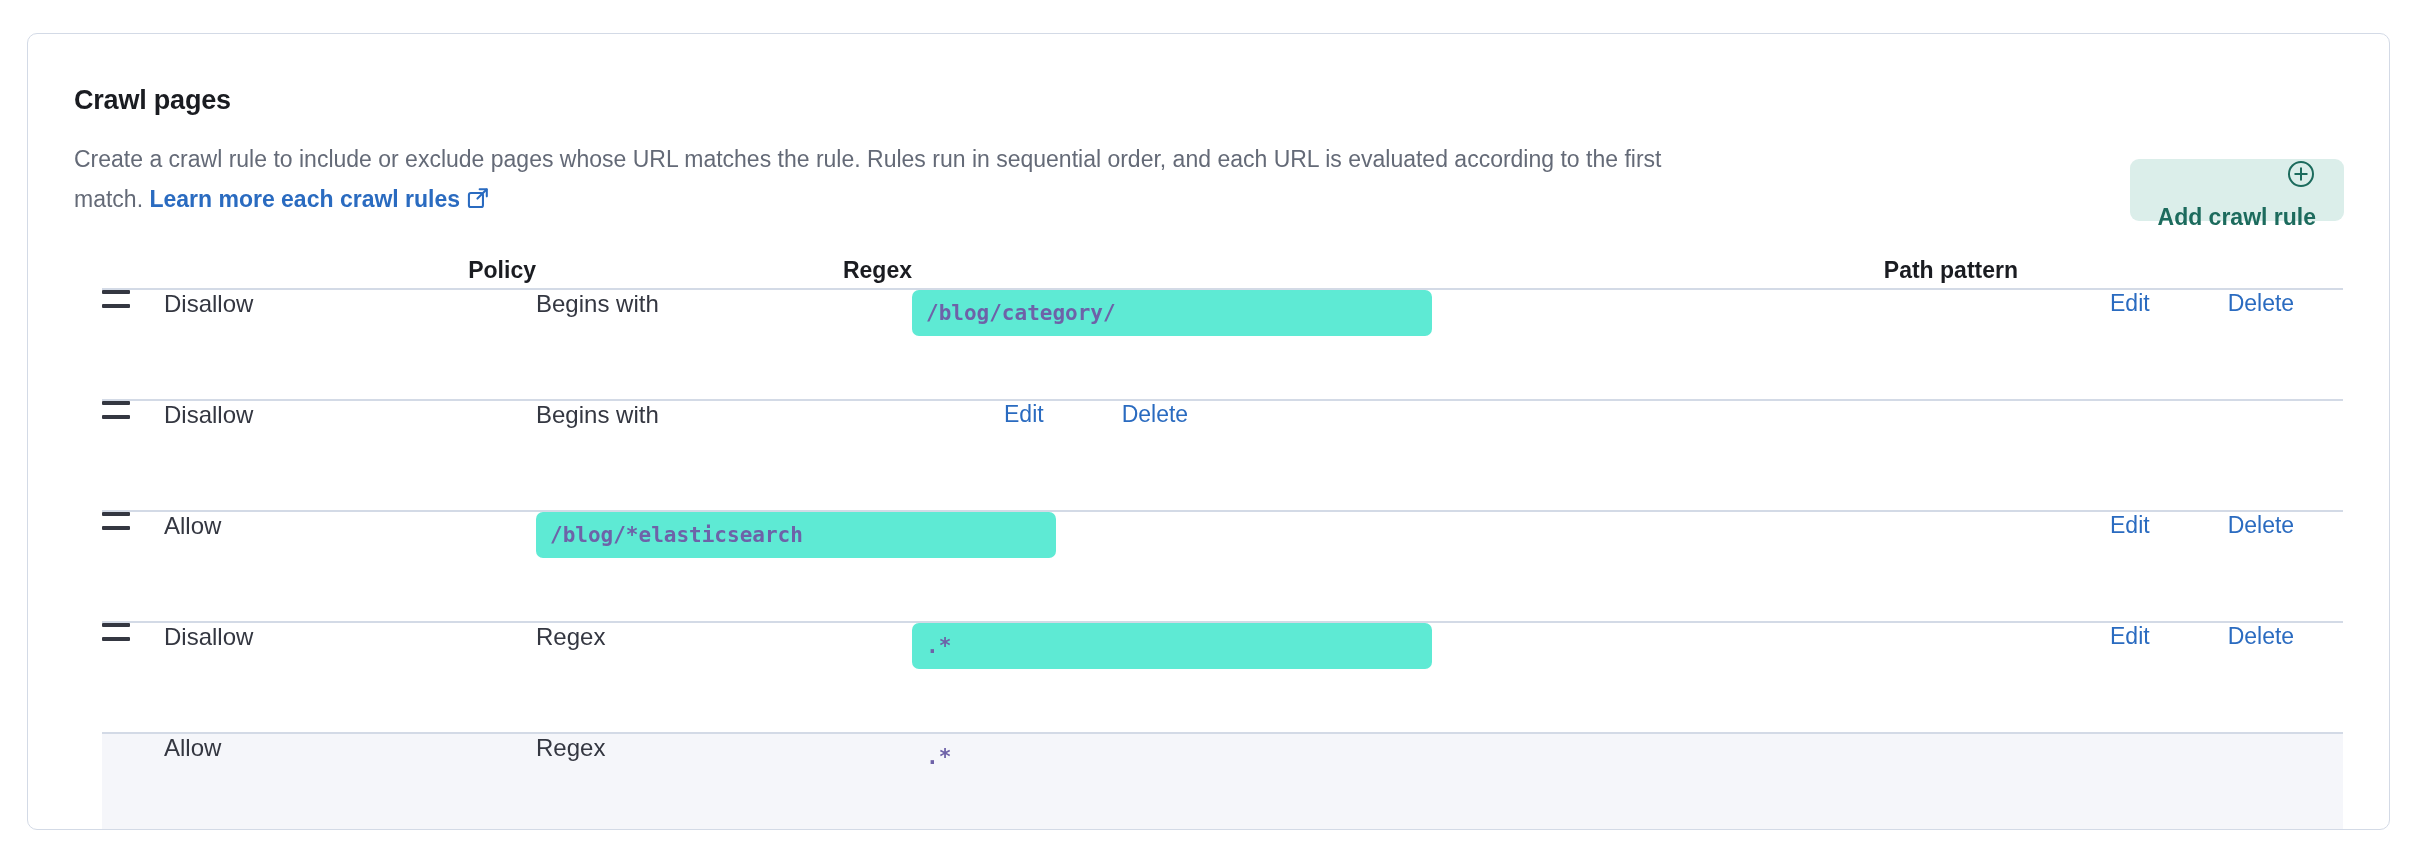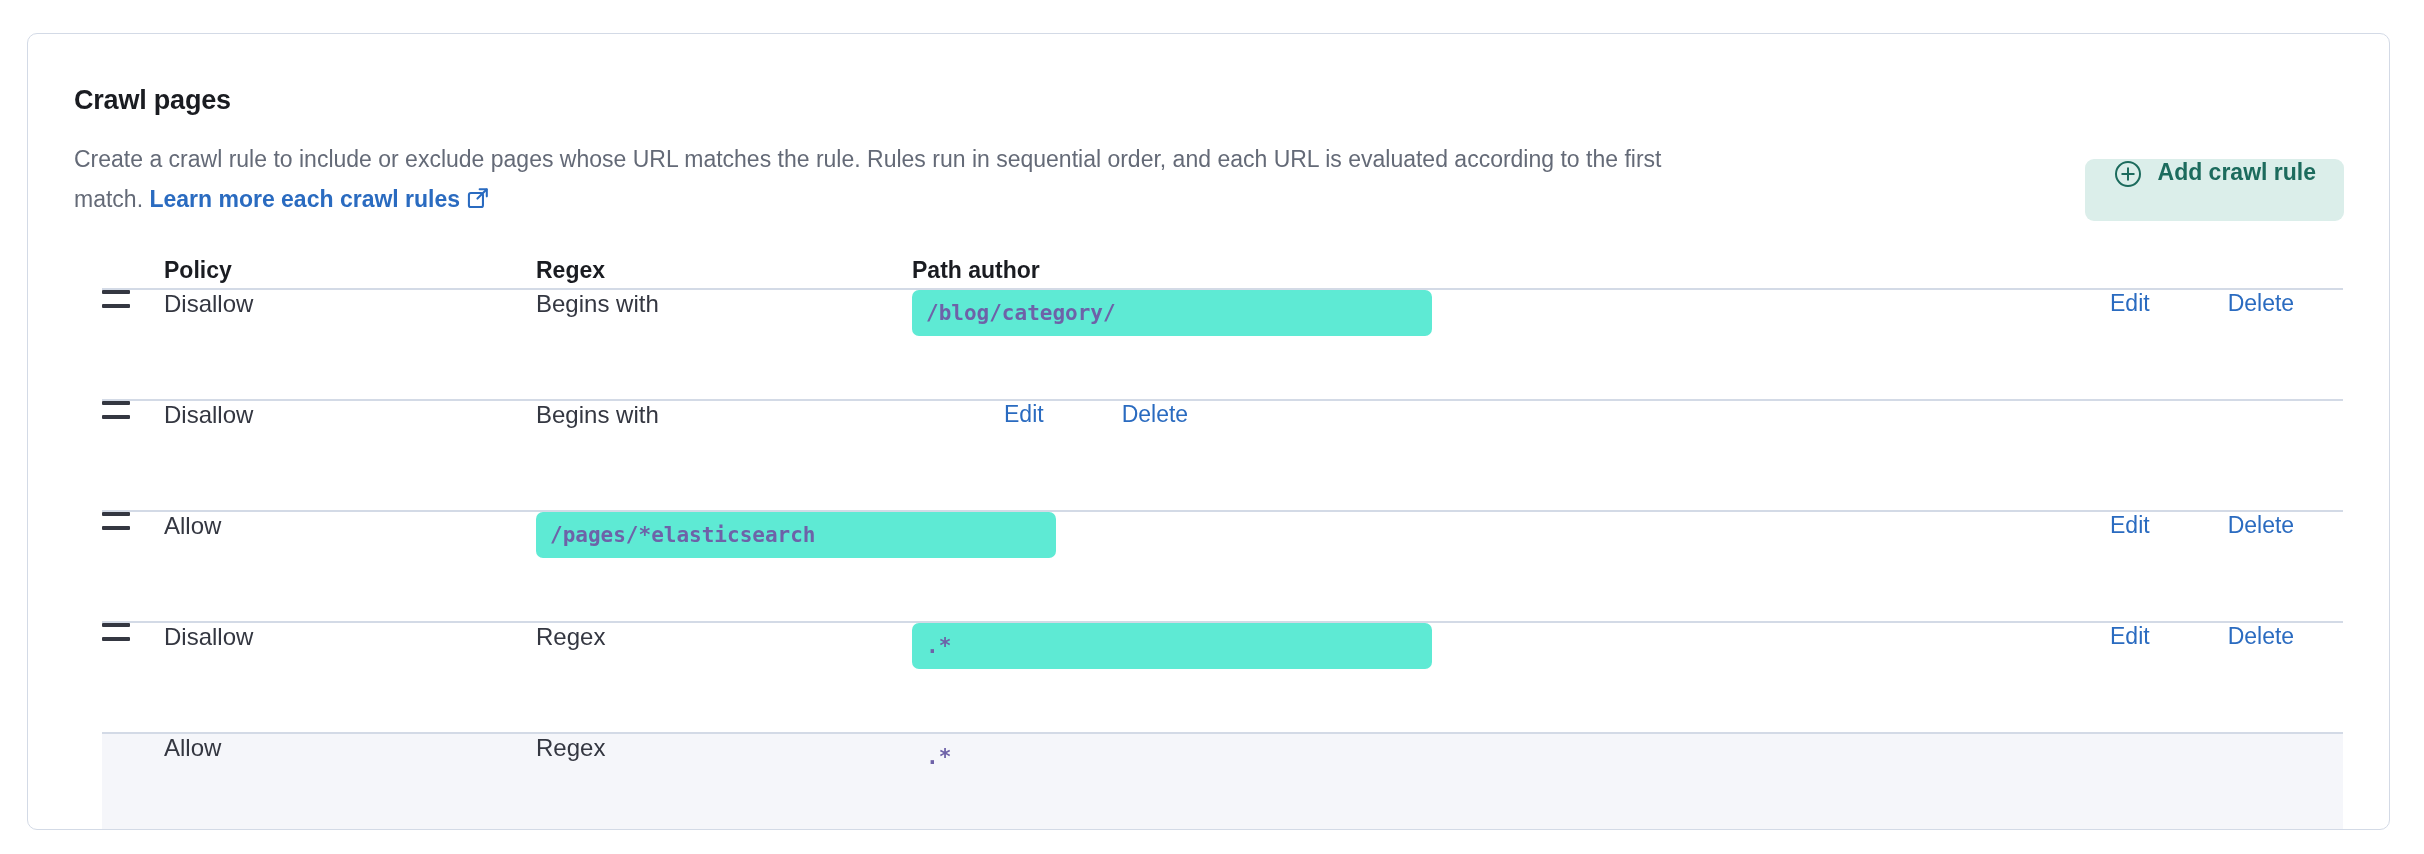--- a/index.html
+++ b/index.html
@@ -61,49 +61,51 @@
     vertical-align: -2px;
     margin-left: 7px;
   }
 
   
   .add-btn {
     position: absolute;
     right: 45px;
     top: 125px;
     display: inline-flex;
-    align-items: flex-start;
+    align-items: flex-end;
     gap: 15px;
     height: 62px;
     padding: 0 28px;
     background: #dbeeea;
     color: #1c6b5d;
     border: none;
     border-radius: 9px;
     font-family: "Liberation Sans", sans-serif;
     font-size: 23px;
     font-weight: bold;
     cursor: pointer;
     white-space: nowrap;
+    flex-direction: column;
   }
 
   .plus-icon { display: inline-flex; flex: 0 0 auto; }
 
   
   .rules-table {
     margin: 0 46px 0 74px;
     width: calc(100% - 120px);
   }
 
   .thead-row {
     display: flex;
     align-items: flex-end;
     height: 46px;
     border-bottom: 2px solid #d3dae6;
     padding-bottom: 4px;
+    text-align: right;
   }
 
   .row {
     display: flex;
     align-items: flex-start;
     height: 111px;
     border-bottom: 2px solid #d3dae6;
     position: relative;
   }
   .row:last-child { border-bottom: none; }
@@ -199,21 +201,21 @@
       <span>Add crawl rule</span>
     </button>
   </div>
 
   <div class="rules-table">
 
     <div class="thead-row">
       <div class="col-handle"></div>
       <div class="col-policy th">Policy</div>
       <div class="col-rule th">Regex</div>
-      <div class="col-path th">Path author</div>
+      <div class="col-path th">Path pattern</div>
       <div class="col-actions"></div>
     </div>
 
     <div id="rows-container">
         <div class="row">
           <div class="col-handle">
             <div class="drag-handle">
               <span></span>
               <span></span>
             </div>
@@ -244,21 +246,21 @@
         </div>
         <div class="row">
           <div class="col-handle">
             <div class="drag-handle">
               <span></span>
               <span></span>
             </div>
           </div>
           <div class="col-policy cell-text">Allow</div>
           <div class="col-path">
-            <code class="path-pill">/pages/*elasticsearch</code>
+            <code class="path-pill">/blog/*elasticsearch</code>
           </div>
           <div class="col-actions">
             <a class="action-link">Edit</a>
             <a class="action-link">Delete</a>
           </div>
         </div>
         <div class="row">
           <div class="col-handle">
             <div class="drag-handle">
               <span></span>

